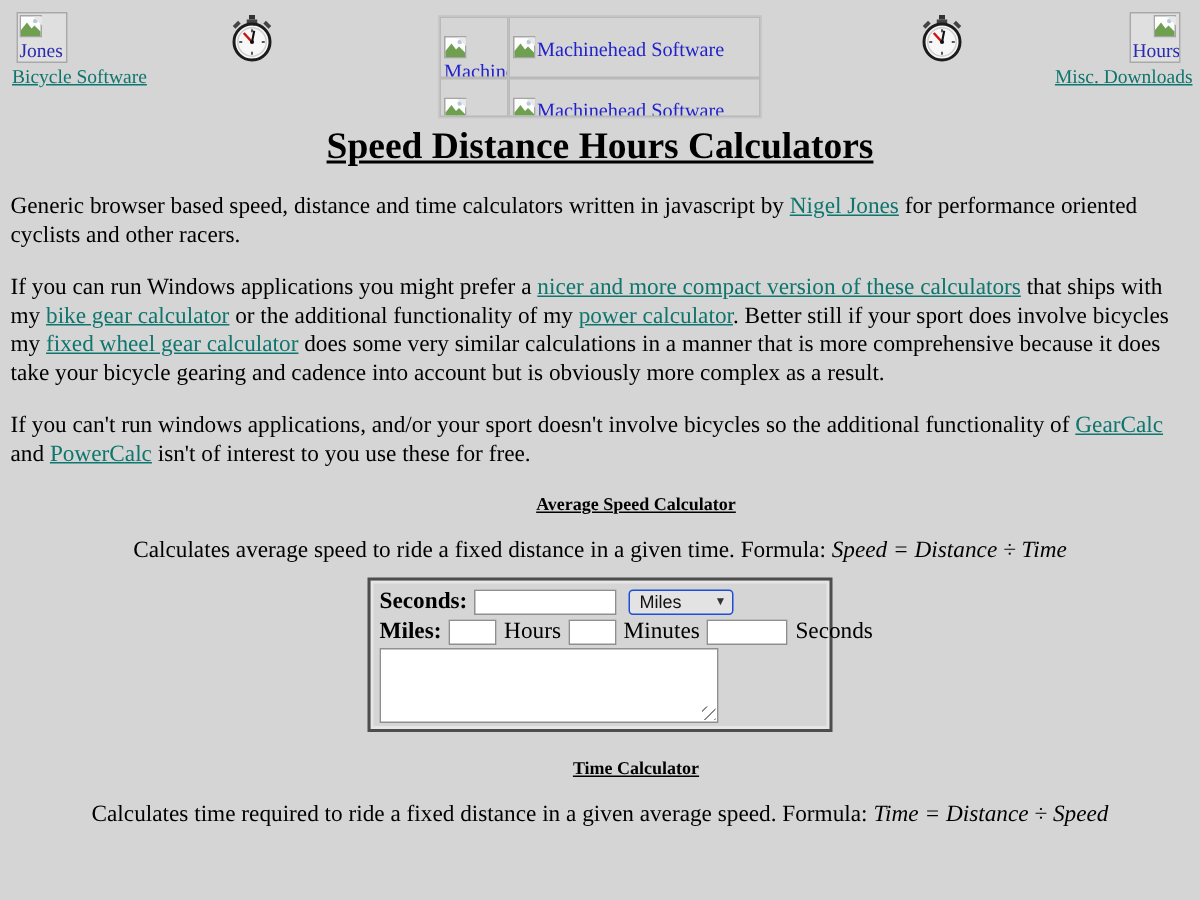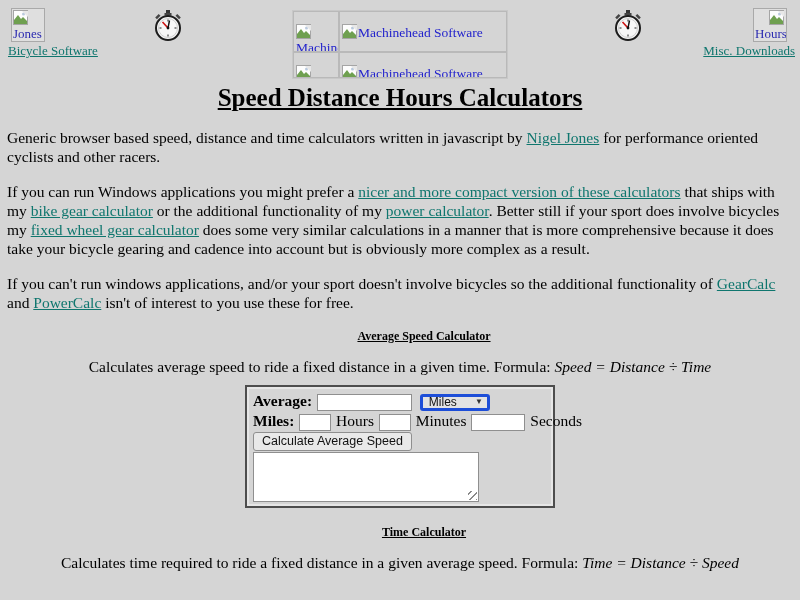--- a/index.html
+++ b/index.html
@@ -71,21 +71,21 @@
   input[type="text"] {
     height:17px; border:1px solid #8f8f8f; background:#fff;
     font-family:"Liberation Sans", sans-serif; font-size:12px;
     padding:0 2px; vertical-align:middle; margin:0 1px;
   }
   .w95 { width:95px; } .w32 { width:32px; } .w52 { width:54px; }
 
   .sel {
     display:inline-flex; align-items:center; justify-content:space-between;
     height:17px; vertical-align:middle;
-    background:#e3e3e3; border:3px solid #1d4ed8; border-radius:3px;
+    background:#e3e3e3; border:1px solid #1d4ed8; border-radius:3px;
     font-family:"Liberation Sans", sans-serif; font-size:12px; color:#111;
     padding:0 4px 0 6px; margin-left:3px; cursor:default;
   }
   .sel .arr { font-size:8px; color:#333; margin-left:6px; }
   .sw70 { width:70px; }
 
   .btn {
     font-family:"Liberation Sans", sans-serif; font-size:12.5px;
     background:#e9e9e9; border:1px solid #8f8f8f; border-radius:3px;
     padding:1px 8px 2px 8px; height:19px; color:#111; cursor:pointer;
@@ -208,39 +208,36 @@
 
 <p class="body"><span>If you can run Windows applications you might prefer a </span><a class="lnk">nicer and more compact version of these calculators</a><span> that ships with my </span><a class="lnk">bike gear calculator</a><span> or the additional functionality of my </span><a class="lnk">power calculator</a><span>. Better still if your sport does involve bicycles my </span><a class="lnk">fixed wheel gear calculator</a><span> does some very similar calculations in a manner that is more comprehensive because it does take your bicycle gearing and cadence into account but is obviously more complex as a result.</span></p>
 
 <p class="body"><span>If you can't run windows applications, and/or your sport doesn't involve bicycles so the additional functionality of </span><a class="lnk">GearCalc</a><span> and </span><a class="lnk">PowerCalc</a><span> isn't of interest to you use these for free.</span></p>
 
 <h3 class="sec">Average Speed Calculator</h3>
 <p class="desc"><span>Calculates average speed to ride a fixed distance in a given time. Formula: </span><span class="it">Speed = Distance ÷ Time</span></p>
 
 <div class="calcbox box1">
   <div class="frow">
-    <b>Average:</b>
+    <b>Seconds:</b>
     <input type="text" class="w95" value="" style="">
     <span class="sel sw70">
         <span>Miles</span>
         <span class="arr">▼</span>
       </span>
   </div>
   <div class="frow">
     <b>Miles:</b>
     <input type="text" class="w32" value="" style="">
     <span>Hours</span>
     <input type="text" class="w32" value="" style="">
     <span>Minutes</span>
     <input type="text" class="w52" value="" style="">
     <span>Seconds</span>
   </div>
-  <div>
-    <button class="btn">Calculate Average Speed</button>
-  </div>
   <div class="tawrap">
     <textarea style=""></textarea>
     <span class="grip"></span>
   </div>
 </div>
 
 <h3 class="sec">Time Calculator</h3>
 <p class="desc"><span>Calculates time required to ride a fixed distance in a given average speed. Formula: </span><span class="it">Time = Distance ÷ Speed</span></p>
 
 </body></html>

